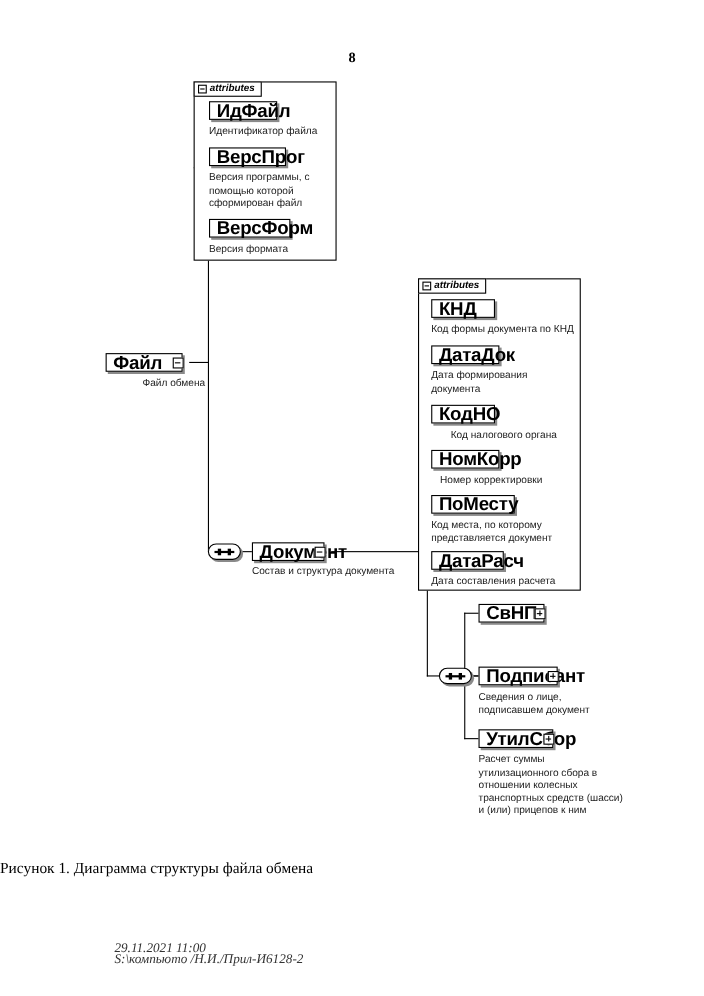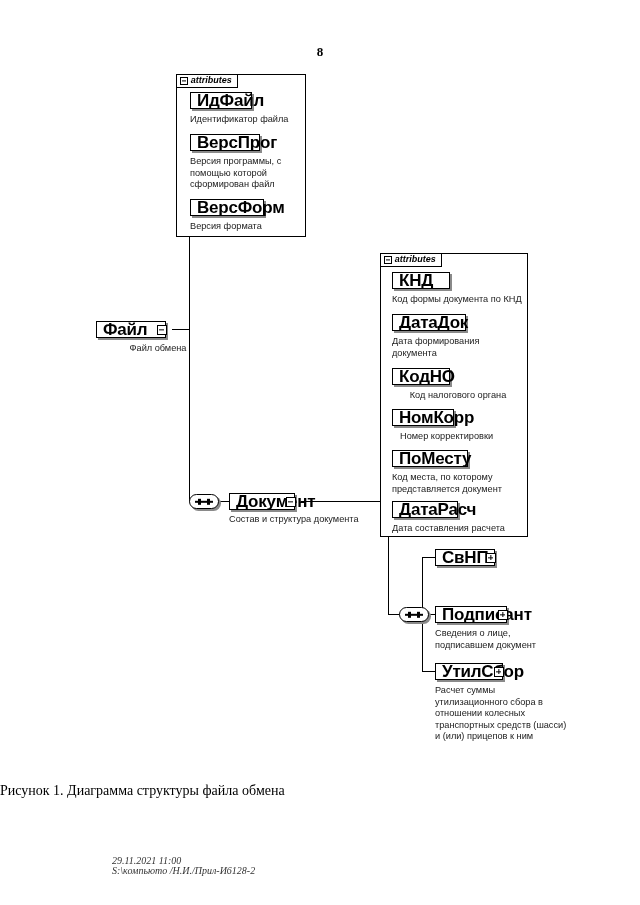--- a/index.html
+++ b/index.html
@@ -196,25 +196,25 @@
     top: 783px;
     width: 640px;
     text-align: left;
     font-family: "Liberation Serif", serif;
     font-size: 14px;
   }
 
   
   .footer {
     position: absolute;
-    left: 112px;
+    left: 104px;
     top: 856px;
     font-family: "Liberation Serif", serif;
     font-style: italic;
-    font-size: 10px;
+    font-size: 12px;
     line-height: 10px;
     color: #333;
     white-space: pre-line;
   }
 </style>
 </head>
 <body>
 
 <div class="page">
 
@@ -278,21 +278,21 @@
       <span class="tab-icon"></span>
       <span class="tab-text">attributes</span>
     </div>
   </div>
 
   <div class="node" style="left:392px; top:272px; width:58px;">
     <span class="node-label">КНД</span>
   </div>
   <div class="desc" style="left:392px; top:294px; width:140px;">Код формы документа по КНД</div>
 
-  <div class="node" style="left:392px; top:314px; width:74px;">
+  <div class="node" style="left:392px; top:314px; width:62px;">
     <span class="node-label">ДатаДок</span>
   </div>
   <div class="desc" style="left:392px; top:336px; width:132px;">Дата формирования
 документа</div>
 
   <div class="node" style="left:392px; top:368px; width:58px;">
     <span class="node-label">КодНО</span>
   </div>
   <div class="desc" style="left:392px; top:390px; width:132px;text-align:center;">Код налогового органа</div>
 

